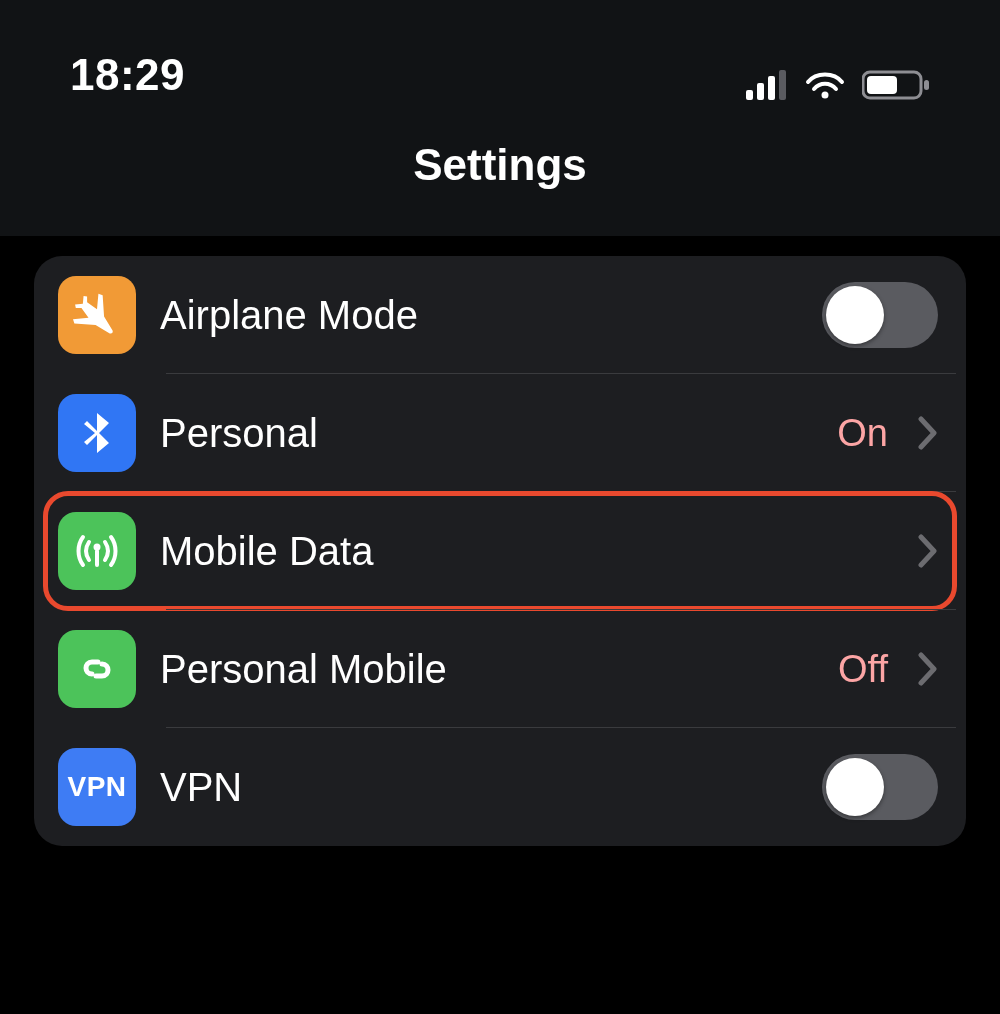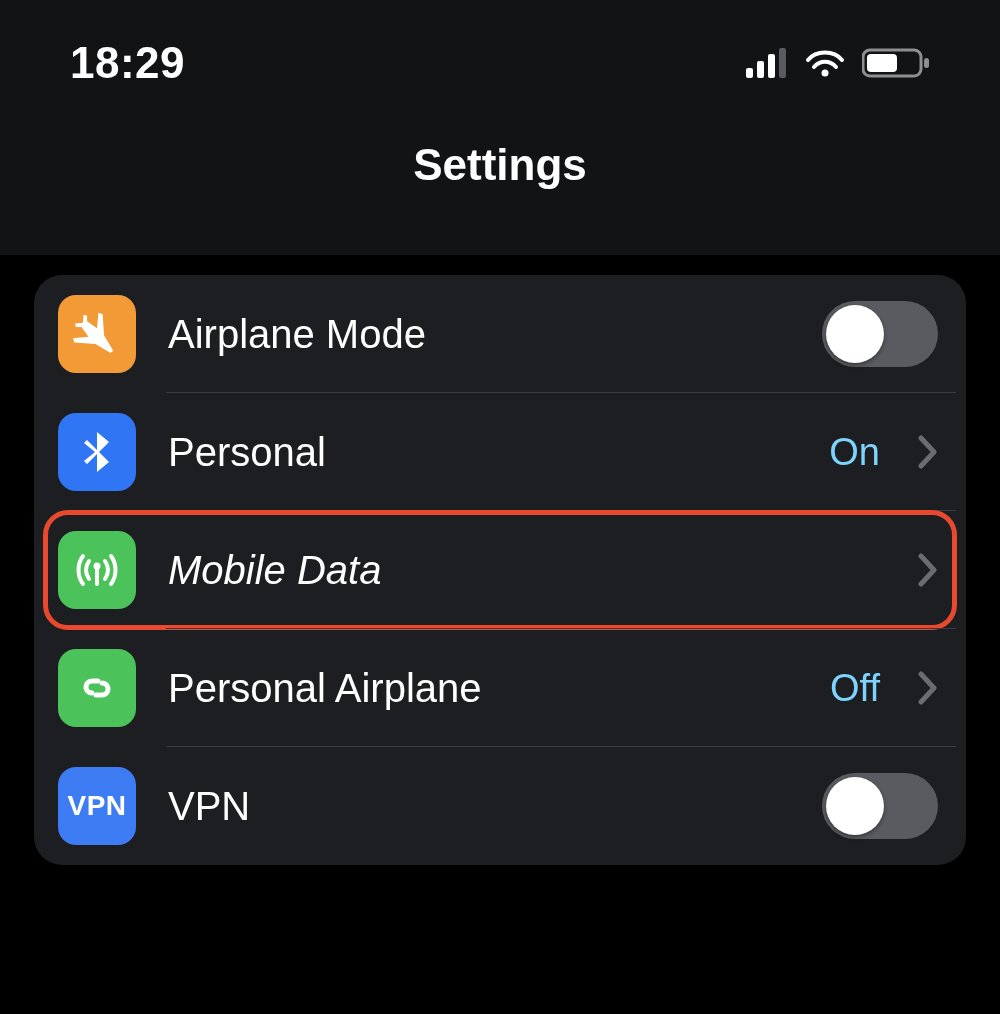--- a/index.html
+++ b/index.html
@@ -1,55 +1,55 @@
 <!DOCTYPE html>
 <html><head>
 <meta charset="utf-8">
 <style>
   * { box-sizing: border-box; margin: 0; padding: 0; }
   html, body { width: 1000px; height: 1014px; background: #000; font-family: -apple-system, "Helvetica Neue", Arial, sans-serif; color: #fff; overflow: hidden; }
 
   .statusbar {
-    display: flex; align-items: center; justify-content: space-between;
+    display: flex; align-items: flex-end; justify-content: space-between;
     padding: 26px 70px 20px 70px; height: 120px;
     background: #111315;
   }
   .statusbar .time { font-size: 44px; font-weight: 700; letter-spacing: 0.5px; }
   .statusbar .right { display: flex; align-items: center; gap: 16px; }
 
   .header {
-    text-align: center; background: #111315; padding: 20px 0 65px;
+    text-align: center; background: #111315; padding: 20px 0 46px;
   }
   .header .title { font-size: 44px; font-weight: 700; }
 
   .container { padding: 20px 34px 0 34px; }
 
   .list {
     background: #1d1e21; border-radius: 28px; padding: 0 10px; overflow: hidden;
   }
 
   .row {
-    display: flex; align-items: center; gap: 32px;
+    display: flex; align-items: center; gap: 24px;
     padding: 20px 18px 20px 14px;
     position: relative; min-height: 112px;
   }
   .row .divider {
     position: absolute; left: 122px; right: 0; bottom: 0; height: 1px; background: #3a3b3e;
   }
-  .row.highlighted { outline: 5px solid #e9492e; outline-offset: -4px; border-radius: 24px; font-style: italic; }
+  .row.highlighted { outline: 5px solid #e9492e; outline-offset: -4px; border-radius: 24px; }
   .row .icon-box {
     width: 78px; height: 78px; border-radius: 18px; display: flex; align-items: center; justify-content: center;
     flex-shrink: 0;
   }
   .ic-orange { background: #f19a36; }
   .ic-blue   { background: #3076f4; }
   .ic-green  { background: #4cc35a; }
   .ic-bluev  { background: #3e7cf4; }
   .row .label { font-size: 40px; font-weight: 500; flex: 1; }
-  .row .value { font-size: 38px; color: #7dd3fc; margin-right: 6px; }
+  .row .value { font-size: 38px; color: #fca5a5; margin-right: 6px; }
   .row .chev { color: #6c6c70; font-size: 40px; }
   .row .redacted { width: 380px; height: 52px; background: #000; border-radius: 26px; margin-right: 4px; }
 
   .toggle {
     width: 116px; height: 66px; background: #5a5b60; border-radius: 40px; position: relative; flex-shrink: 0;
   }
   .toggle .knob {
     position: absolute; top: 4px; left: 4px; width: 58px; height: 58px; background: #fff; border-radius: 50%;
     box-shadow: 0 2px 4px rgba(0,0,0,.4);
   }
@@ -154,21 +154,21 @@
 
     <div class="row">
       <div class="icon-box ic-green">
         <svg width="48" height="48" viewBox="0 0 48 48">
             <g fill="none" stroke="#fff" stroke-width="5" stroke-linecap="round">
               <path d="M19 29 C11 29 11 17 19 17 L25 17"></path>
               <path d="M29 19 C37 19 37 31 29 31 L23 31"></path>
             </g>
           </svg>
       </div>
-      <div class="label">Personal Airplane</div>
+      <div class="label">Personal Mobile</div>
       <div class="value">Off</div>
       <div class="chev">
         <svg width="20" height="34" viewBox="0 0 20 34">
             <path d="M3 3 L16 17 L3 31" fill="none" stroke="#6c6c70" stroke-width="5" stroke-linecap="round" stroke-linejoin="round"></path>
           </svg>
       </div>
       <div class="divider"></div>
     </div>
 
     <div class="row">

